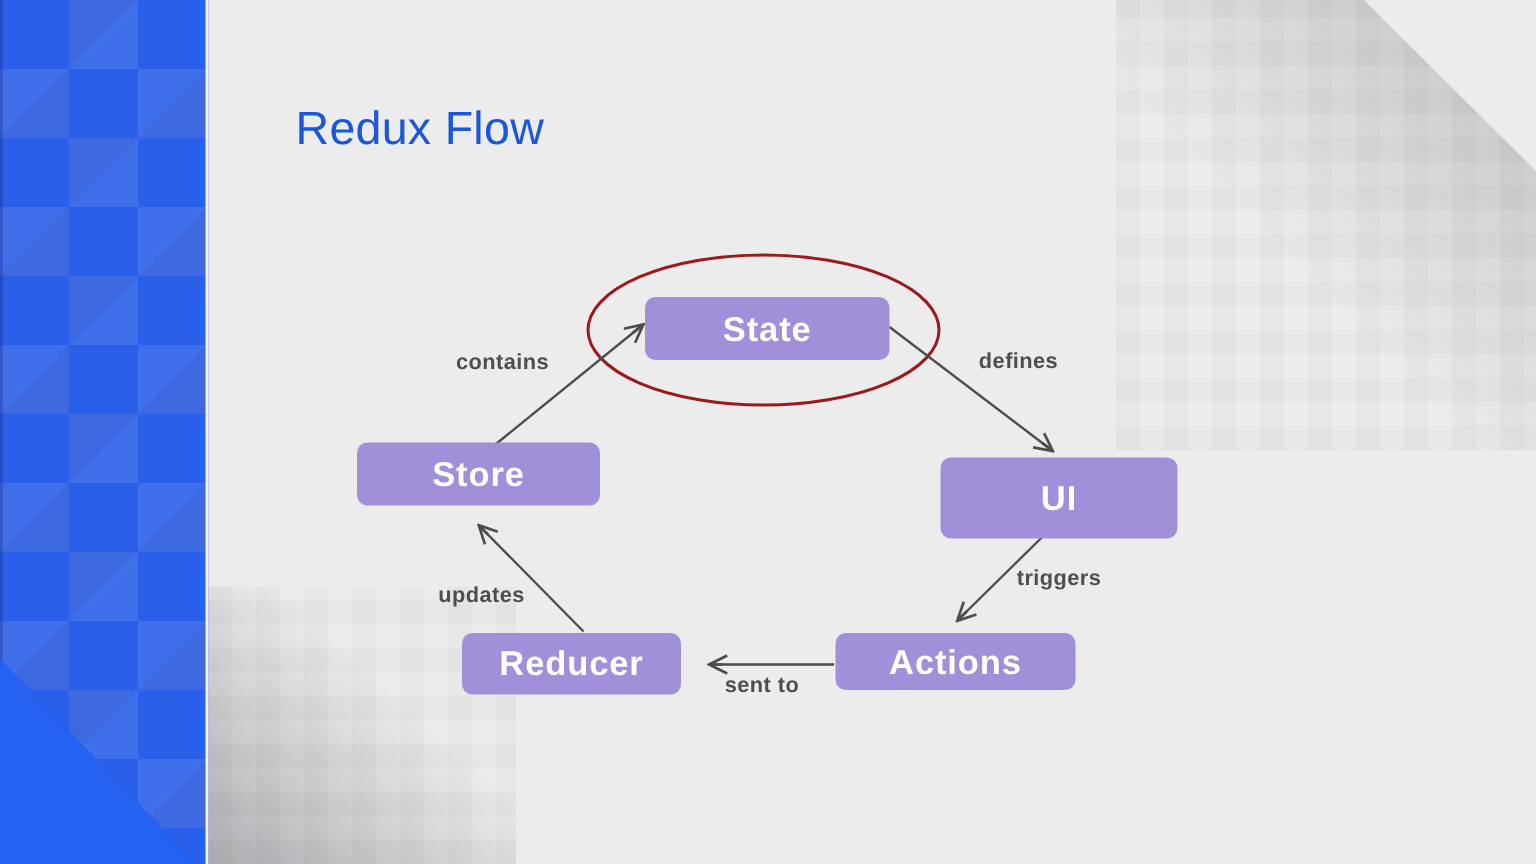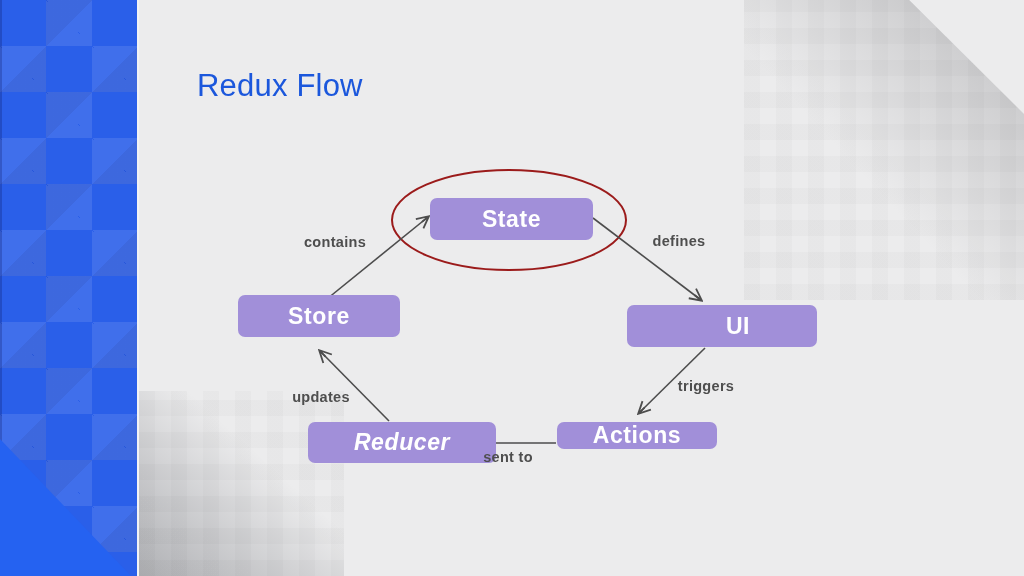--- a/index.html
+++ b/index.html
@@ -59,23 +59,23 @@
   .node{
     position:absolute;
     background:var(--node-fill,#a18fd9);
     color:var(--node-text,#ffffff);
     border-radius:7px;
     font-weight:700;font-size:23px;letter-spacing:.6px;
     display:flex;align-items:center;justify-content:center;
   }
   .node-state  {left:430px;top:198px;width:163px;height:42px;}
   .node-store  {left:238px;top:295px;width:162px;height:42px;}
-  .node-ui     {left:627px;top:305px;width:158px;height:42px;padding-left:32px;}
-  .node-reducer{left:308px;top:422px;width:188px;height:41px;font-style:italic;}
-  .node-actions{left:557px;top:422px;width:160px;height:27px;}
+  .node-ui     {left:627px;top:305px;width:158px;height:54px;}
+  .node-reducer{left:308px;top:422px;width:146px;height:41px;}
+  .node-actions{left:557px;top:422px;width:160px;height:38px;}
 
   .edge-label{
     position:absolute;transform:translate(-50%,-50%);
     font-size:14.5px;font-weight:700;letter-spacing:.3px;
     color:var(--edge-label-text,#4e4e4e);white-space:nowrap;
   }
   .lbl-contains{left:335px;top:242px;}
   .lbl-defines {left:663px;top:241px;margin-left:16px;}
   .lbl-updates {left:321px;top:397px;}
   .lbl-triggers{left:706px;top:386px;}

